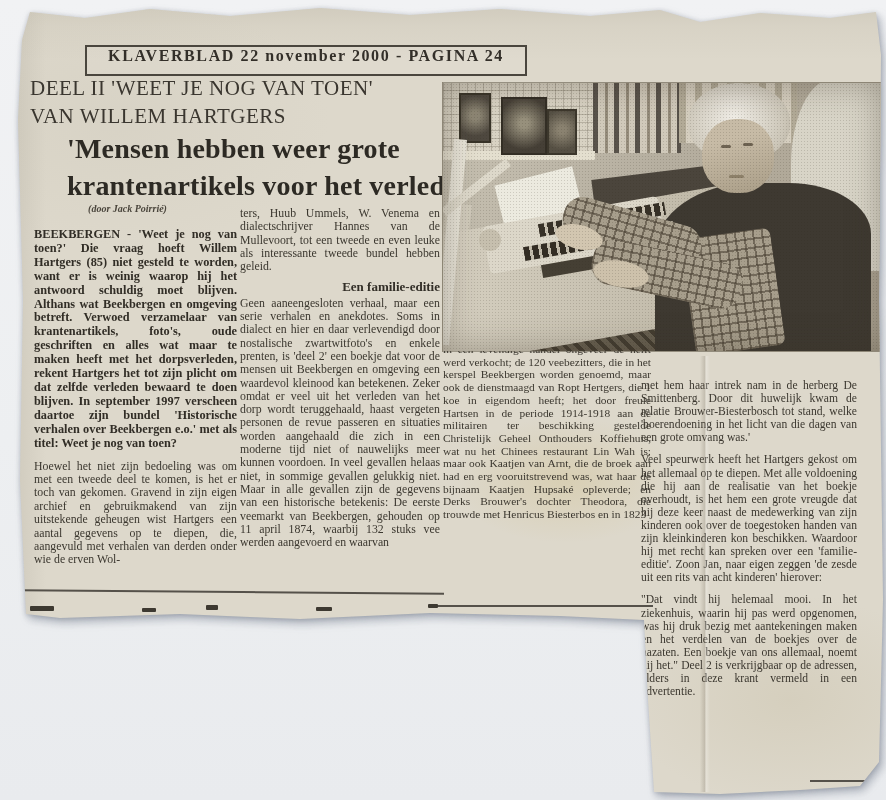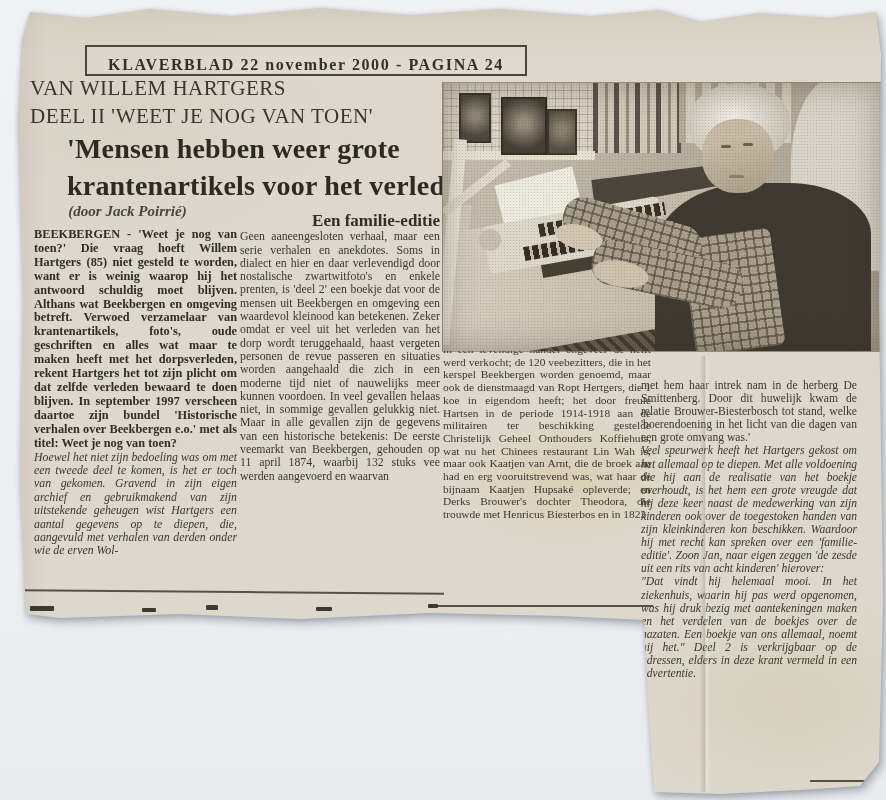--- a/index.html
+++ b/index.html
@@ -25,37 +25,37 @@
       22px 40px,30px 12px,85px 18px,150px 9px,230px 16px,320px 8px,410px 15px,
       500px 9px,590px 16px,660px 10px,700px 22px,760px 13px,830px 18px,876px 12px,
       881px 55px,879px 300px,883px 600px,879px 762px,
       860px 786px,800px 790px,720px 794px,654px 792px,
       648px 700px,644px 620px,
       560px 616px,430px 613px,300px 619px,180px 614px,60px 618px,26px 614px,
       20px 480px,23px 300px,18px 120px);
   }
   
   .masthead-box{position:absolute;left:85px;top:45px;width:438px;height:27px;
-    border:2px solid #4a463e;display:flex;align-items:flex-end;justify-content:center;
+    border:2px solid #4a463e;display:flex;align-items:flex-start;justify-content:center;
     background:rgba(255,255,255,.06);}
   .masthead-box span{font-weight:bold;font-size:16px;letter-spacing:1.6px;color:#332f29;white-space:nowrap;}
   .kicker{position:absolute;left:30px;top:74px;font-size:21px;line-height:28px;
     letter-spacing:.5px;color:#3a362f;white-space:nowrap;}
   .headline{position:absolute;left:27px;top:130px;font-size:28px;line-height:37px;
     font-weight:bold;color:#2d2a24;letter-spacing:.2px;white-space:nowrap;margin-left:40px;}
   .byline{position:absolute;left:30px;top:203px;width:195px;text-align:center;
-    font-style:italic;font-weight:bold;font-size:15px;color:#4a453c;}
+    font-style:italic;font-weight:bold;font-size:10px;color:#4a453c;}
   
   .col{position:absolute;color:#3b372f;text-align:justify;}
   .col p{margin:0;}
-  .col p + p{margin-top:0;font-style:italic;}
+  .col p + p{margin-top:9px;}
   .col1{left:34px;top:228px;width:203px;font-size:11.8px;line-height:13.4px;}
   .col1 .lead{font-weight:bold;font-size:12.3px;line-height:13.9px;color:#312d26;}
   .col2{left:240px;top:207px;width:200px;font-size:11.8px;line-height:13.3px;}
-  .col2 .subhead{margin:7px 0 3px 0;font-size:17px;font-weight:bold;text-align:right;color:#322e27;}
+  .col2 .subhead{margin:7px 0 3px 0;font-size:13px;font-weight:bold;text-align:right;color:#322e27;}
   .col3{left:443px;top:343px;width:208px;font-size:11.4px;line-height:12.7px;}
   .col4{left:641px;top:379px;width:216px;font-size:11.6px;line-height:13.1px;}
   .caption{position:absolute;left:688px;top:356px;width:190px;text-align:center;
     font-style:italic;font-weight:bold;font-size:12.5px;color:#3a362e;}
   
   .rule{position:absolute;background:#55514a;height:2px;}
   .rule-left{left:20px;top:591px;width:424px;transform:rotate(.5deg);}
   .rule-mid{left:438px;top:605px;width:215px;}
   .rule-br{left:810px;top:780px;width:66px;}
   .torn-mark{position:absolute;background:#3d3931;border-radius:1px;}
@@ -128,22 +128,22 @@
 
 <div class="stage">
   <div class="paper-wrap">
     <div class="paper">
 
       <div class="masthead-box">
         <span>KLAVERBLAD 22 november 2000 - PAGINA 24</span>
       </div>
 
       <div class="kicker">
+        <div>DEEL II 'WEET JE NOG VAN TOEN'</div>
         <div>VAN WILLEM HARTGERS</div>
-        <div>DEEL II 'WEET JE NOG VAN TOEN'</div>
       </div>
 
       <div class="headline">
         <div>'Mensen hebben weer grote</div>
         <div>krantenartikels voor het verleden'</div>
       </div>
 
       <div class="byline">(door Jack Poirrié)</div>
 
       <div class="photo">
@@ -180,20 +180,21 @@
         <div class="ps ph-mouth"></div>
       </div>
 
 
       <div class="col col1">
         <p class="lead">BEEKBERGEN - 'Weet je nog van toen?' Die vraag hoeft Willem Hartgers (85) niet gesteld te worden, want er is weinig waarop hij het antwoord schuldig moet blijven. Althans wat Beekbergen en omgeving betreft. Verwoed verzamelaar van krantenartikels, foto's, oude geschriften en alles wat maar te maken heeft met het dorpsverleden, rekent Hartgers het tot zijn plicht om dat zelfde verleden bewaard te doen blijven. In september 1997 verscheen daartoe zijn bundel 'Historische verhalen over Beekbergen e.o.' met als titel: Weet je nog van toen?</p>
         <p>Hoewel het niet zijn bedoeling was om met een tweede deel te komen, is het er toch van gekomen. Gravend in zijn eigen archief en gebruikmakend van zijn uitstekende geheugen wist Hartgers een aantal gegevens op te diepen, die, aangevuld met verhalen van derden onder wie de erven Wol-</p>
       </div>
 
       <div class="col col2">
+        <p>ters, Huub Ummels, W. Venema en dialectschrijver Hannes van de Mullevoort, tot een tweede en even leuke als interessante tweede bundel hebben geleid.</p>
         <div class="subhead">Een familie-editie</div>
         <p>Geen aaneengesloten verhaal, maar een serie verhalen en anekdotes. Soms in dialect en hier en daar verlevendigd door nostalische zwartwitfoto's en enkele prenten, is 'deel 2' een boekje dat voor de mensen uit Beekbergen en omgeving een waardevol kleinood kan betekenen. Zeker omdat er veel uit het verleden van het dorp wordt teruggehaald, haast vergeten personen de revue passeren en situaties worden aangehaald die zich in een moderne tijd niet of nauwelijks meer kunnen voordoen. In veel gevallen helaas niet, in sommige gevallen gelukkig niet. Maar in alle gevallen zijn de gegevens van een historische betekenis: De eerste veemarkt van Beekbergen, gehouden op 11 april 1874, waarbij 132 stuks vee werden aangevoerd en waarvan</p>
       </div>
 
       <div class="col col3">
         <p>in een levendige handel ongeveer de helft werd verkocht; de 120 veebezitters, die in het kerspel Beekbergen worden genoemd, maar ook de dienstmaagd van Ropt Hertgers, die 1 koe in eigendom heeft; het door freule Hartsen in de periode 1914-1918 aan de militairen ter beschikking gestelde Christelijk Geheel Onthouders Koffiehuis, wat nu het Chinees restaurant Lin Wah is; maar ook Kaatjen van Arnt, die de broek aan had en erg vooruitstrevend was, wat haar de bijnaam Kaatjen Hupsaké opleverde; en Derks Brouwer's dochter Theodora, die trouwde met Henricus Biesterbos en in 1823</p>
       </div>
 
       <div class="col col4">
         <p>met hem haar intrek nam in de herberg De Smittenberg. Door dit huwelijk kwam de relatie Brouwer-Biesterbosch tot stand, welke 'boerendoening in het licht van die dagen van een grote omvang was.'</p>

